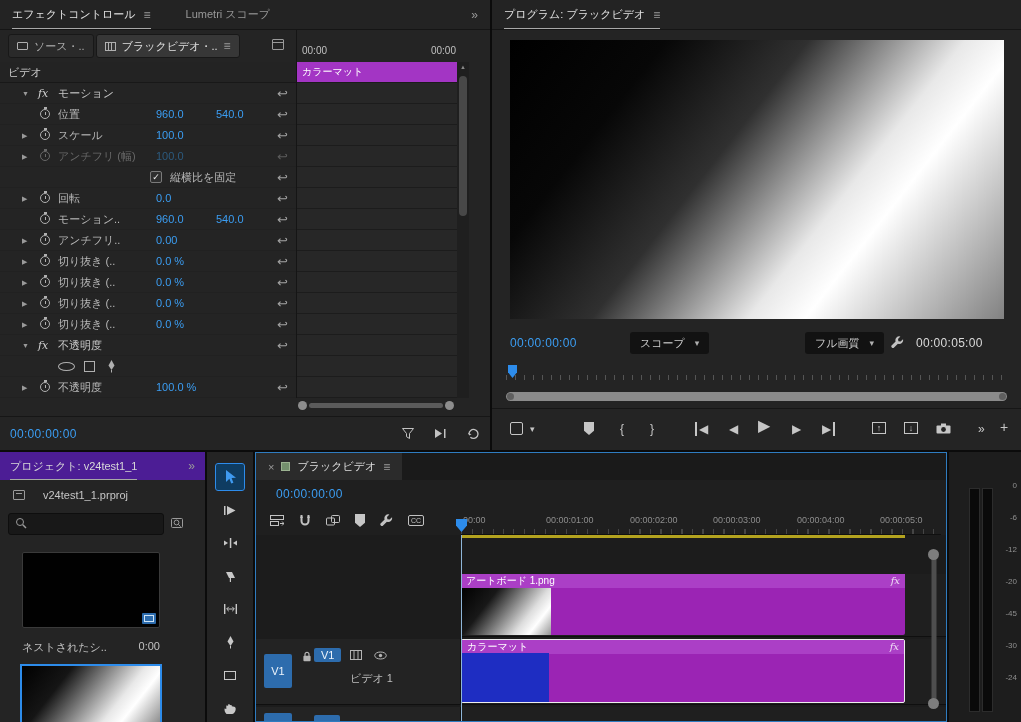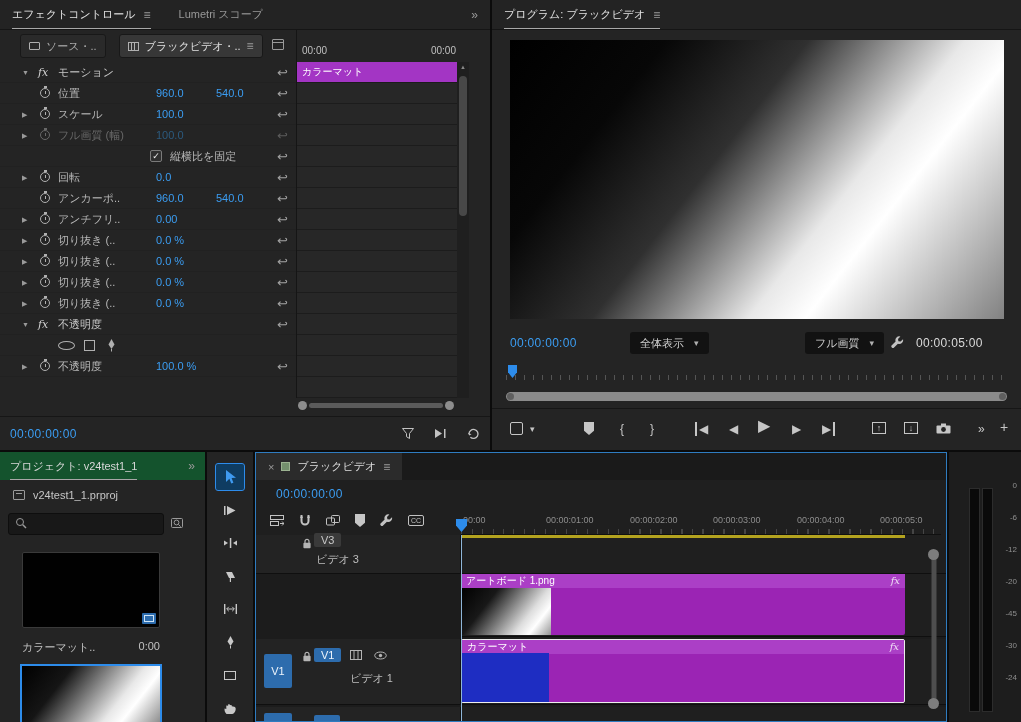--- a/index.html
+++ b/index.html
@@ -1,30 +1,30 @@
 <!DOCTYPE html>
 <html><head>
 <meta charset="utf-8">
 <style>
 *{margin:0;padding:0;box-sizing:border-box}
 body{background:#000;width:1021px;height:722px;overflow:hidden}
 .app{position:relative;width:1021px;height:722px;background:#0b0b0b;font-family:"Liberation Sans","DejaVu Sans",sans-serif;font-size:11px;color:#c2c2c2;cursor:default}
 .panel{position:absolute;background:#242424;overflow:hidden}
 
 
-.tabbar{display:flex;align-items:center;height:30px;padding:0 12px;gap:28px;background:#232323;border-bottom:1px solid #151515}
+.tabbar{display:flex;align-items:center;height:30px;padding:0 12px;gap:35px;background:#232323;border-bottom:1px solid #151515}
 .tab{display:flex;align-items:center;gap:8px;height:100%;color:#989898;white-space:nowrap}
 .tab.active{color:#e2e2e2;box-shadow:inset 0 -1px 0 #a8a8a8}
 .menu-ic{color:#9a9a9a;font-size:12px}
 .ovf{margin-left:auto;color:#9a9a9a;font-size:12px}
 .tc{color:#3b9df2;font-size:12px;letter-spacing:.3px}
 
 
 .ec{left:0;top:0;width:490px;height:450px}
-.ec-subtabs{position:absolute;left:0;top:30px;width:296px;height:32px;display:flex;align-items:center;padding-left:20px;gap:13px}
+.ec-subtabs{position:absolute;left:0;top:30px;width:296px;height:32px;display:flex;align-items:center;padding-left:8px;gap:2px}
 .subtab{display:flex;align-items:center;gap:6px;height:24px;padding:0 8px;background:#2a2a2a;border:1px solid #181818;border-radius:3px;color:#b0b0b0;white-space:nowrap}
 .subtab.active{background:#373737;color:#e0e0e0}
 .mon-ic{width:11px;height:8px;border:1px solid #b0b0b0;border-radius:1px;display:inline-block}
 .film-ic{width:11px;height:9px;border:1px solid #b0b0b0;position:relative;display:inline-block}
 .film-ic:before{content:"";position:absolute;left:2.5px;top:0;bottom:0;width:1px;background:#b0b0b0}
 .film-ic:after{content:"";position:absolute;right:2.5px;top:0;bottom:0;width:1px;background:#b0b0b0}
 .win-ic{position:absolute;left:272px;top:9px;width:12px;height:11px;border:1px solid #9a9a9a;border-radius:1px}
 .win-ic:before{content:"";position:absolute;left:0;right:0;top:2px;height:1px;background:#9a9a9a}
 .ec-ruler{position:absolute;left:296px;top:30px;width:161px;height:32px;border-left:1px solid #151515;color:#c0c0c0;font-size:10px;overflow:hidden}
 .ec-ruler .rlft{position:absolute;left:5px;bottom:6px}
@@ -84,24 +84,24 @@
 .tb{position:absolute;top:13px;color:#c6c6c6;font-size:12px;line-height:14px;display:inline-flex;align-items:center}
 .tb.play{font-size:16px;top:10px}
 .sq-ic{width:13px;height:13px;border:1px solid #c6c6c6;border-radius:2px;display:inline-block}
 .bm{width:10px;height:13px;background:#c6c6c6;clip-path:polygon(0 0,100% 0,100% 68%,50% 100%,0 68%);display:inline-block}
 .bl{border-left:2px solid #c6c6c6;padding-left:2px}
 .br{border-right:2px solid #c6c6c6;padding-right:2px}
 .box-ic{display:inline-flex;align-items:center;justify-content:center;width:14px;height:12px;border:1px solid #c6c6c6;font-size:9px;line-height:1}
 
 
 .pj{left:0;top:452px;width:205px;height:270px}
-.pj-header{height:28px;display:flex;align-items:center;padding:0 10px;background:#14532d}
+.pj-header{height:28px;display:flex;align-items:center;padding:0 10px;background:#4c1d95}
 .pj-header .hl{box-shadow:inset 0 -1px 0 #a8a8a8;height:100%;display:flex;align-items:center;color:#d8d8d8}
 .pj-header .ovf{margin-left:auto}
-.pj-file{position:absolute;left:0;top:31px;width:100%;height:24px;display:flex;align-items:center;gap:8px;padding:0 13px;color:#c6c6c6}
+.pj-file{position:absolute;left:0;top:31px;width:100%;height:24px;display:flex;align-items:center;gap:18px;padding:0 13px;color:#c6c6c6}
 .pj-file-ic{width:12px;height:10px;border:1px solid #9a9a9a;border-radius:1px;position:relative}
 .pj-file-ic:before{content:"";position:absolute;left:2px;right:2px;top:2px;height:1px;background:#9a9a9a}
 .pj-search{position:absolute;left:8px;top:61px;width:156px;height:22px;background:#181818;border:1px solid #0e0e0e;border-radius:3px;display:flex;align-items:center;padding:0 6px;gap:6px}
 .pj-search input{flex:1;background:transparent;border:0;outline:0;color:#ddd;font:inherit;min-width:0}
 .pj-bin{position:absolute;left:171px;top:64px;color:#9a9a9a}
 .pj-thumb1{position:absolute;left:22px;top:100px;width:138px;height:76px;background:#010101;border:1px solid #3a3a3a;border-radius:2px}
 .badge{position:absolute;right:3px;bottom:3px;width:14px;height:11px;background:#2d6cad;border-radius:1px}
 .badge:before{content:"";position:absolute;inset:2px;border:1px solid #cfe3f5}
 .pj-meta{position:absolute;left:22px;top:188px;width:138px;display:flex;justify-content:space-between;color:#c2c2c2}
 .pj-thumb2{position:absolute;left:20px;top:212px;width:142px;height:62px;background:linear-gradient(128deg,#000 0%,#151515 28%,#e8e8e8 68%,#fff 78%,#8a8a8a 100%);border:2px solid #2d8ceb}
@@ -185,20 +185,23 @@
       </div>
       <span class="win-ic"></span>
     </div>
 
     <div class="ec-ruler">
       <span class="rlft">00:00</span>
       <span class="rrgt">00:00</span>
     </div>
 
     <div class="ec-rows">
+      <div class="ecr sec">
+        <span class="slbl">ビデオ</span>
+      </div>
       <div class="ecr grp">
         <span class="exp">▼</span>
         <span class="fxb">fx</span>
         <span class="glbl">モーション</span>
         <span class="rst">↩</span>
       </div>
       <div class="ecr">
         <span class="sw"></span>
         <span class="plbl">位置</span>
         <span class="v1">960.0</span>
@@ -208,39 +211,39 @@
       <div class="ecr">
         <span class="exp">▶</span>
         <span class="sw"></span>
         <span class="plbl">スケール</span>
         <span class="v1">100.0</span>
         <span class="rst">↩</span>
       </div>
       <div class="ecr dis">
         <span class="exp">▶</span>
         <span class="sw"></span>
-        <span class="plbl">フル画質 (幅)</span>
+        <span class="plbl">アンチフリ (幅)</span>
         <span class="v1">100.0</span>
         <span class="rst">↩</span>
       </div>
       <div class="ecr">
         <span class="cb">✓</span>
         <span class="cblbl">縦横比を固定</span>
         <span class="rst">↩</span>
       </div>
       <div class="ecr">
         <span class="exp">▶</span>
         <span class="sw"></span>
         <span class="plbl">回転</span>
         <span class="v1">0.0</span>
         <span class="rst">↩</span>
       </div>
       <div class="ecr">
         <span class="sw"></span>
-        <span class="plbl">アンカーポ..</span>
+        <span class="plbl">モーション..</span>
         <span class="v1">960.0</span>
         <span class="v2">540.0</span>
         <span class="rst">↩</span>
       </div>
       <div class="ecr">
         <span class="exp">▶</span>
         <span class="sw"></span>
         <span class="plbl">アンチフリ..</span>
         <span class="v1">0.00</span>
         <span class="rst">↩</span>
@@ -337,21 +340,21 @@
   <section class="panel pg">
     <div class="tabbar">
       <div class="tab active">
         <span>プログラム: ブラックビデオ</span>
         <span class="menu-ic">≡</span>
       </div>
     </div>
     <div class="pg-preview"></div>
     <span class="pg-tc tc">00:00:00:00</span>
     <div class="dd fit">
-      <span>全体表示</span>
+      <span>スコープ</span>
       <span class="ar">▾</span>
     </div>
     <div class="dd q">
       <span>フル画質</span>
       <span class="ar">▾</span>
     </div>
     <span class="pg-wrench"><svg width="13" height="13" viewBox="0 0 13 13">
           <path d="M12 3.2 L9.6 5.6 7.4 5.2 7 3 9.4 0.6 A3.8 3.8 0 0 0 4.6 5.4 L0.8 9.2 a1.6 1.6 0 0 0 2.3 2.3 L6.9 7.7 A3.8 3.8 0 0 0 12 3.2 Z" fill="#c2c2c2"></path>
         </svg></span>
     <span class="pg-dur">00:00:05:00</span>
@@ -410,21 +413,21 @@
     </div>
     <span class="pj-bin"><svg width="14" height="13">
           <rect x="0.5" y="2.5" width="11" height="9" rx="1" fill="none" stroke="#9a9a9a"></rect>
           <circle cx="5.5" cy="6.5" r="2.4" fill="none" stroke="#9a9a9a"></circle>
           <line x1="7.4" y1="8.4" x2="9.6" y2="10.6" stroke="#9a9a9a"></line>
         </svg></span>
     <div class="pj-thumb1">
       <span class="badge"></span>
     </div>
     <div class="pj-meta">
-      <span>カラーマット..</span>
+      <span>ネストされたシ..</span>
       <span>0:00</span>
     </div>
     <div class="pj-thumb2"></div>
   </section>
 
   <nav class="tools">
     <div class="tool active">
         <svg width="13" height="16" viewBox="0 0 13 16">
           <path d="M2 1 V13 L5.4 9.8 7.2 14.6 9.4 13.7 7.6 9 12 8.8 Z" fill="#3f9af0"></path>
         </svg>
@@ -518,33 +521,20 @@
       <span class="rl" style="left:169px">00:00:02:00</span>
       <span class="rl" style="left:252px">00:00:03:00</span>
       <span class="rl" style="left:336px">00:00:04:00</span>
       <span class="rl" style="left:419px">00:00:05:0</span>
       <div class="ph-caret"></div>
     </div>
     <div class="tl-body">
       <div class="render-bar"></div>
       <div class="ph-line"></div>
 
-      <div class="trk" style="top:0;height:39px">
-        <div class="head">
-          <span class="lock-ic" style="top:3px">
-              <svg width="10" height="11" viewBox="0 0 10 11">
-                <path d="M3 5 V3.4 a2 2 0 0 1 4 0 V5" fill="none" stroke="#b5b5b5" stroke-width="1.2"></path>
-                <rect x="1.4" y="4.8" width="7.2" height="5.4" rx="1" fill="#b5b5b5"></rect>
-              </svg>
-            </span>
-          <span class="tbadge" style="top:-2px">V3</span>
-          <span class="tname" style="left:60px;top:17px">ビデオ 3</span>
-        </div>
-        <div class="lane"></div>
-      </div>
 
       <div class="trk" style="top:39px;height:63px">
         <div class="lane"></div>
       </div>
 
       <div class="trk" style="top:104px;height:66px">
         <div class="head">
           <span class="src" style="top:15px">V1</span>
           <span class="lock-ic" style="top:12px">
               <svg width="10" height="11" viewBox="0 0 10 11">

